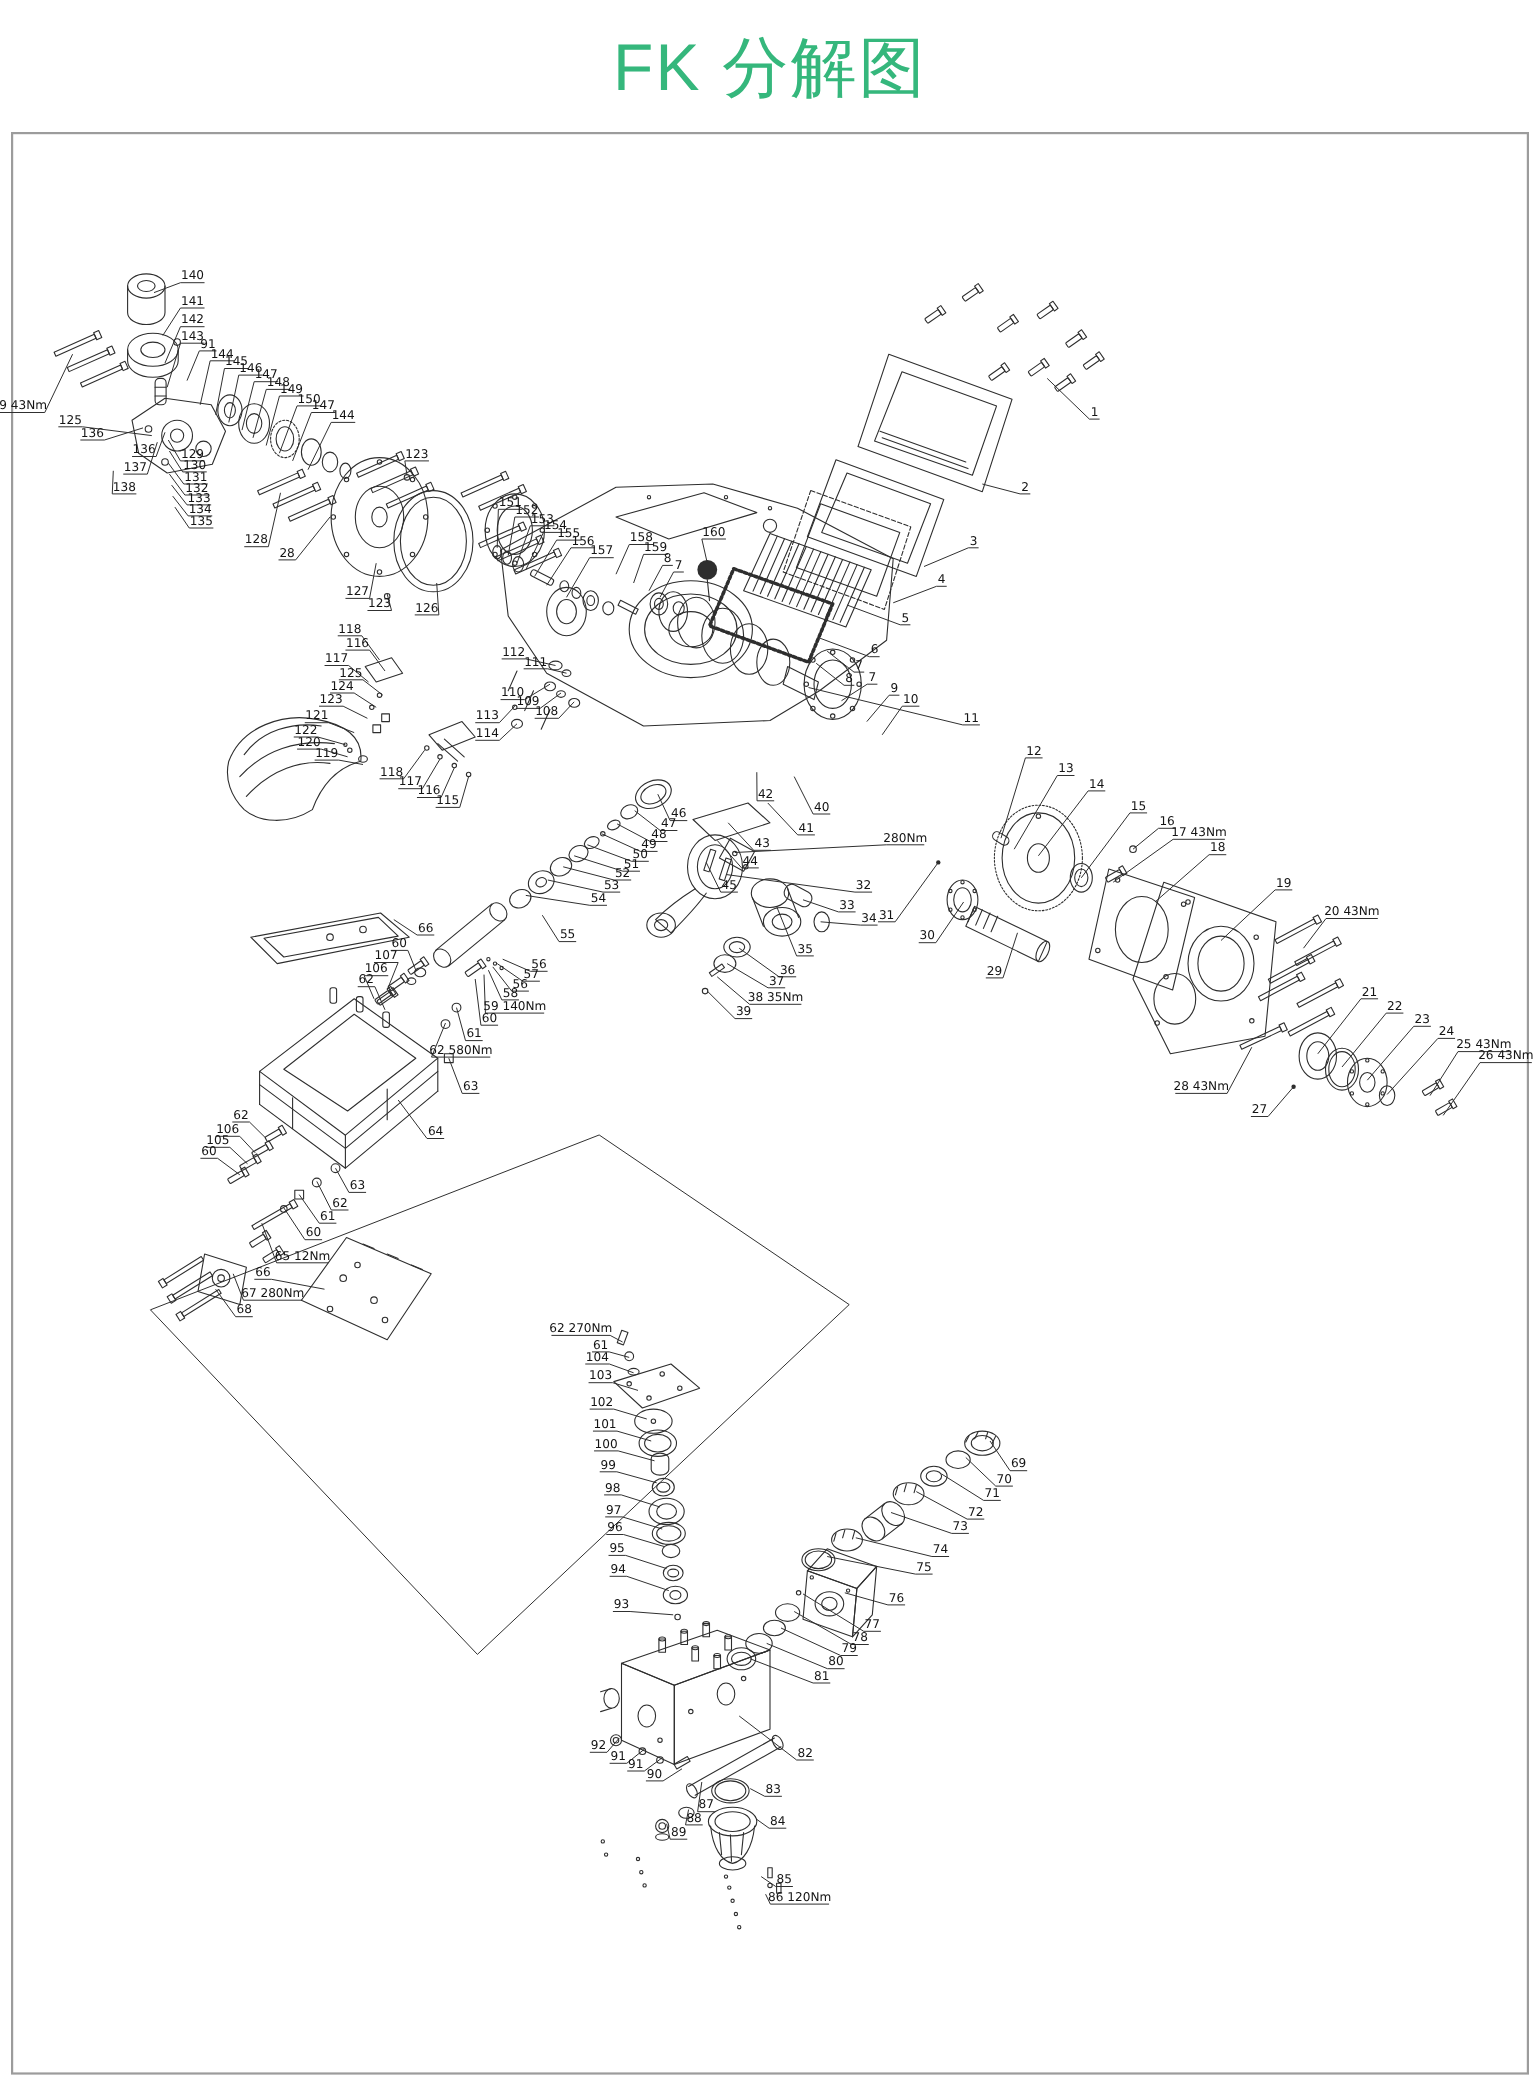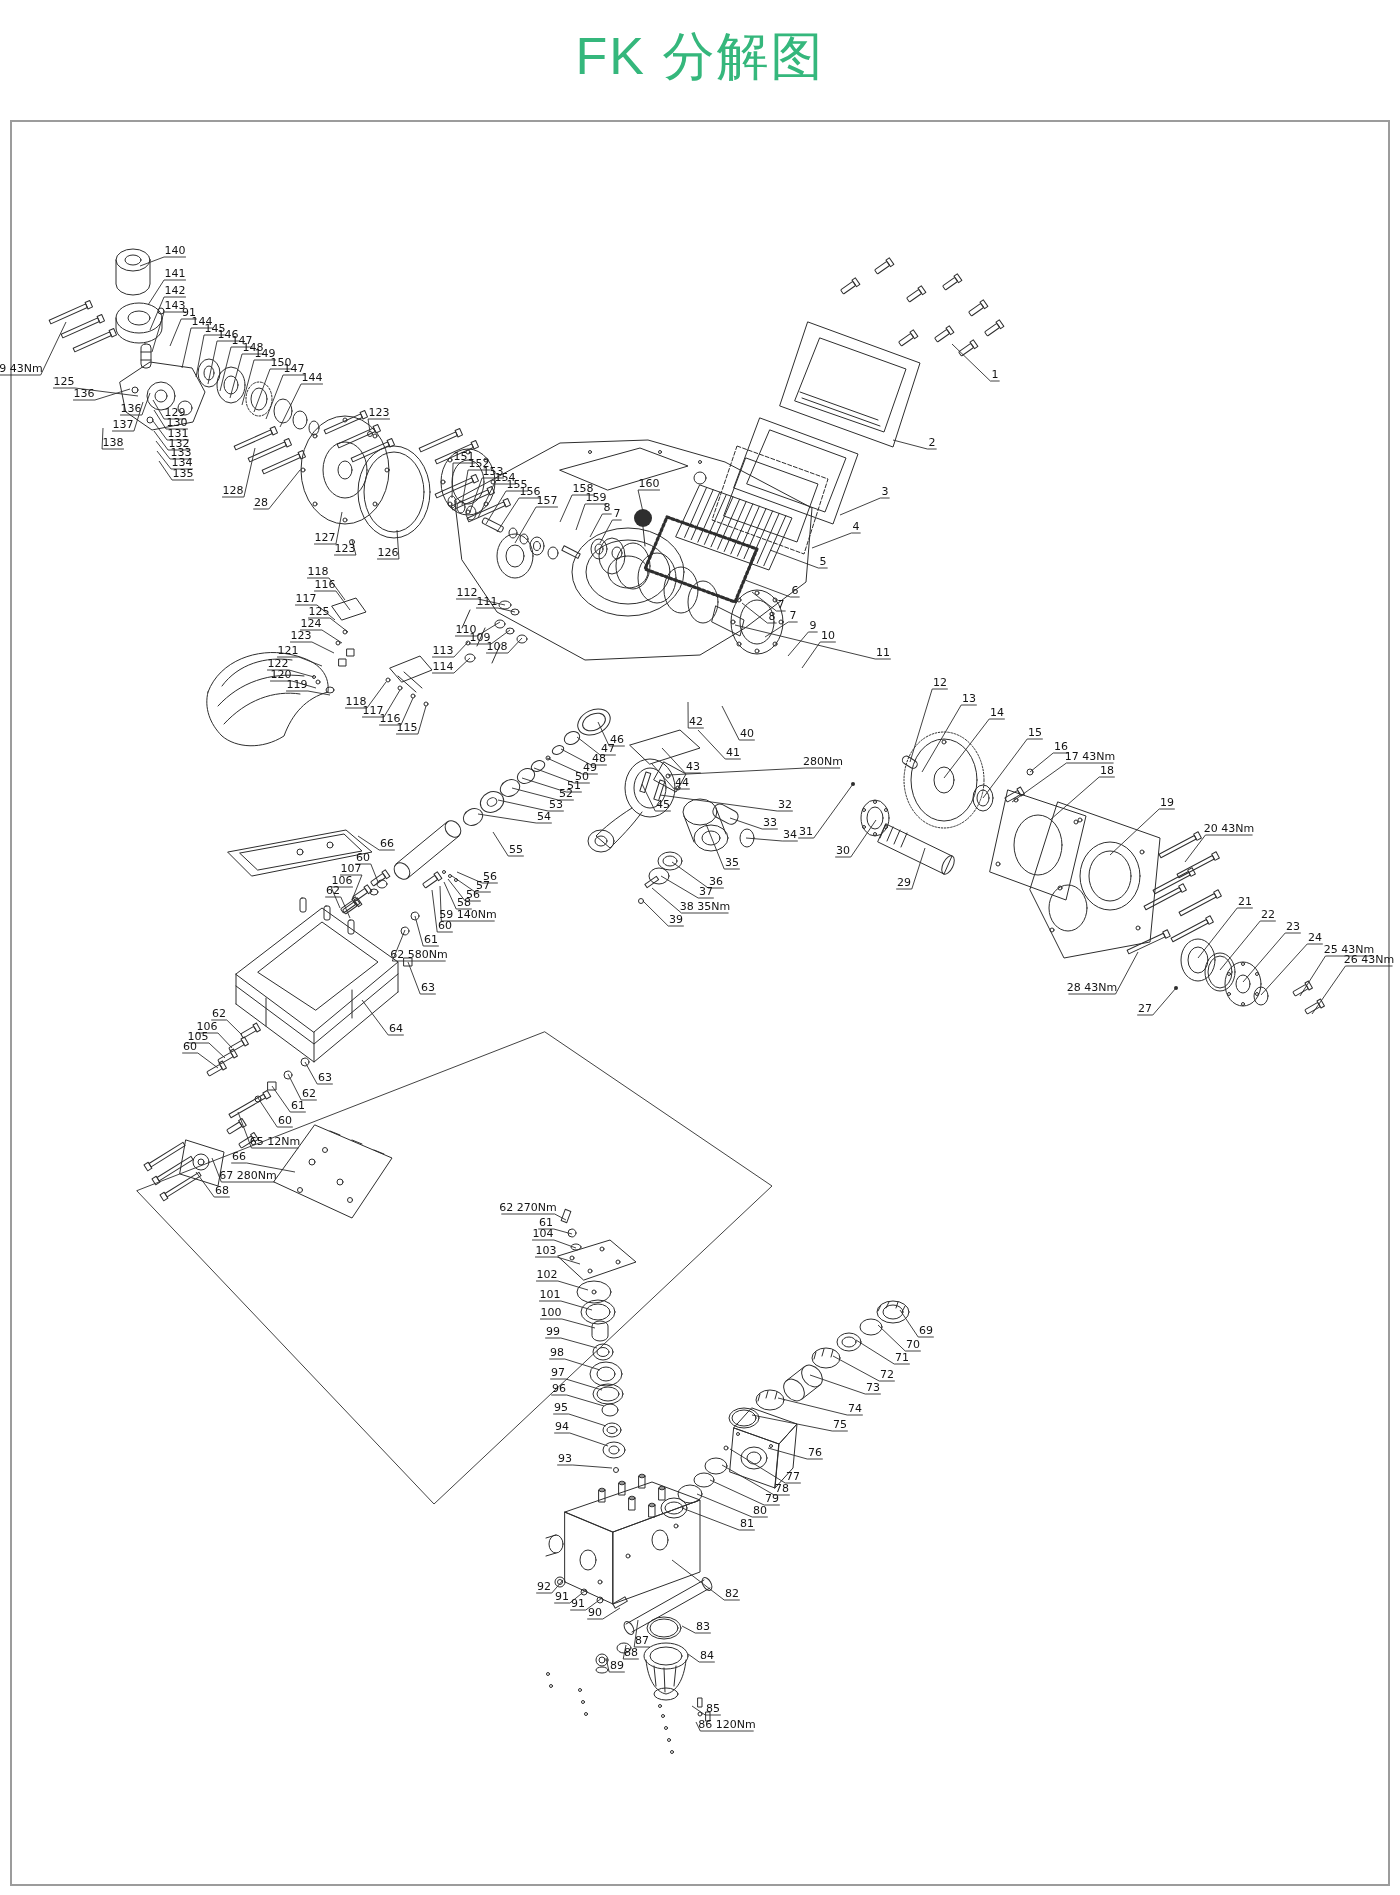--- a/index.html
+++ b/index.html
@@ -1,18 +1,18 @@
 <!DOCTYPE html>
 <html><head>
 <meta charset="utf-8">
 <style>
   html,body{margin:0;padding:0;background:#fff;}
   body{width:1400px;height:1895px;position:relative;font-family:"DejaVu Sans",sans-serif;overflow:hidden;}
   .page-title{position:absolute;top:22px;left:0;width:100%;text-align:center;
-    font-size:52px;font-weight:500;letter-spacing:2px;margin:0;
+    font-size:60px;font-weight:500;letter-spacing:2px;margin:0;
     font-family:"Liberation Sans","DejaVu Sans",sans-serif;}
   .frame{position:absolute;left:10px;top:120px;width:1376px;height:1762px;border:2px solid #9c9c9c;}
   #diagram-svg{position:absolute;left:0;top:0;width:1400px;height:1895px;}
   .ln{fill:none;stroke:#2e2e2e;stroke-width:1;stroke-linejoin:round;stroke-linecap:round;}
   .fd{fill:#2e2e2e;stroke:none;}
   .leader{fill:none;stroke:#2e2e2e;stroke-width:0.9;}
   .plbl{font:11px "DejaVu Sans",sans-serif;fill:#141414;text-anchor:middle;}
 </style>
 </head>
 <body>

